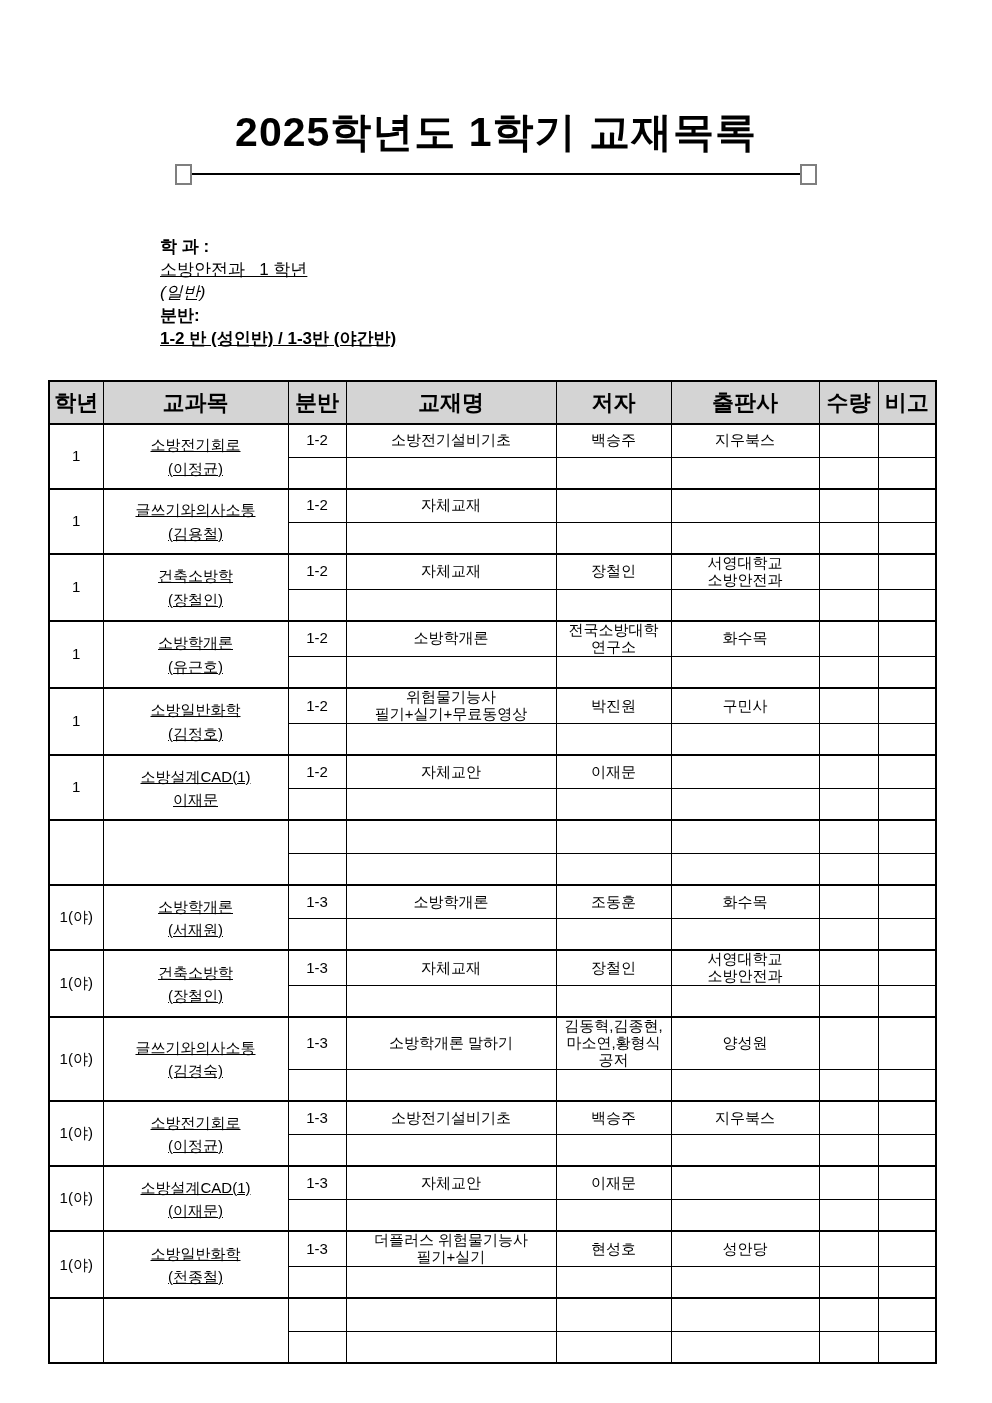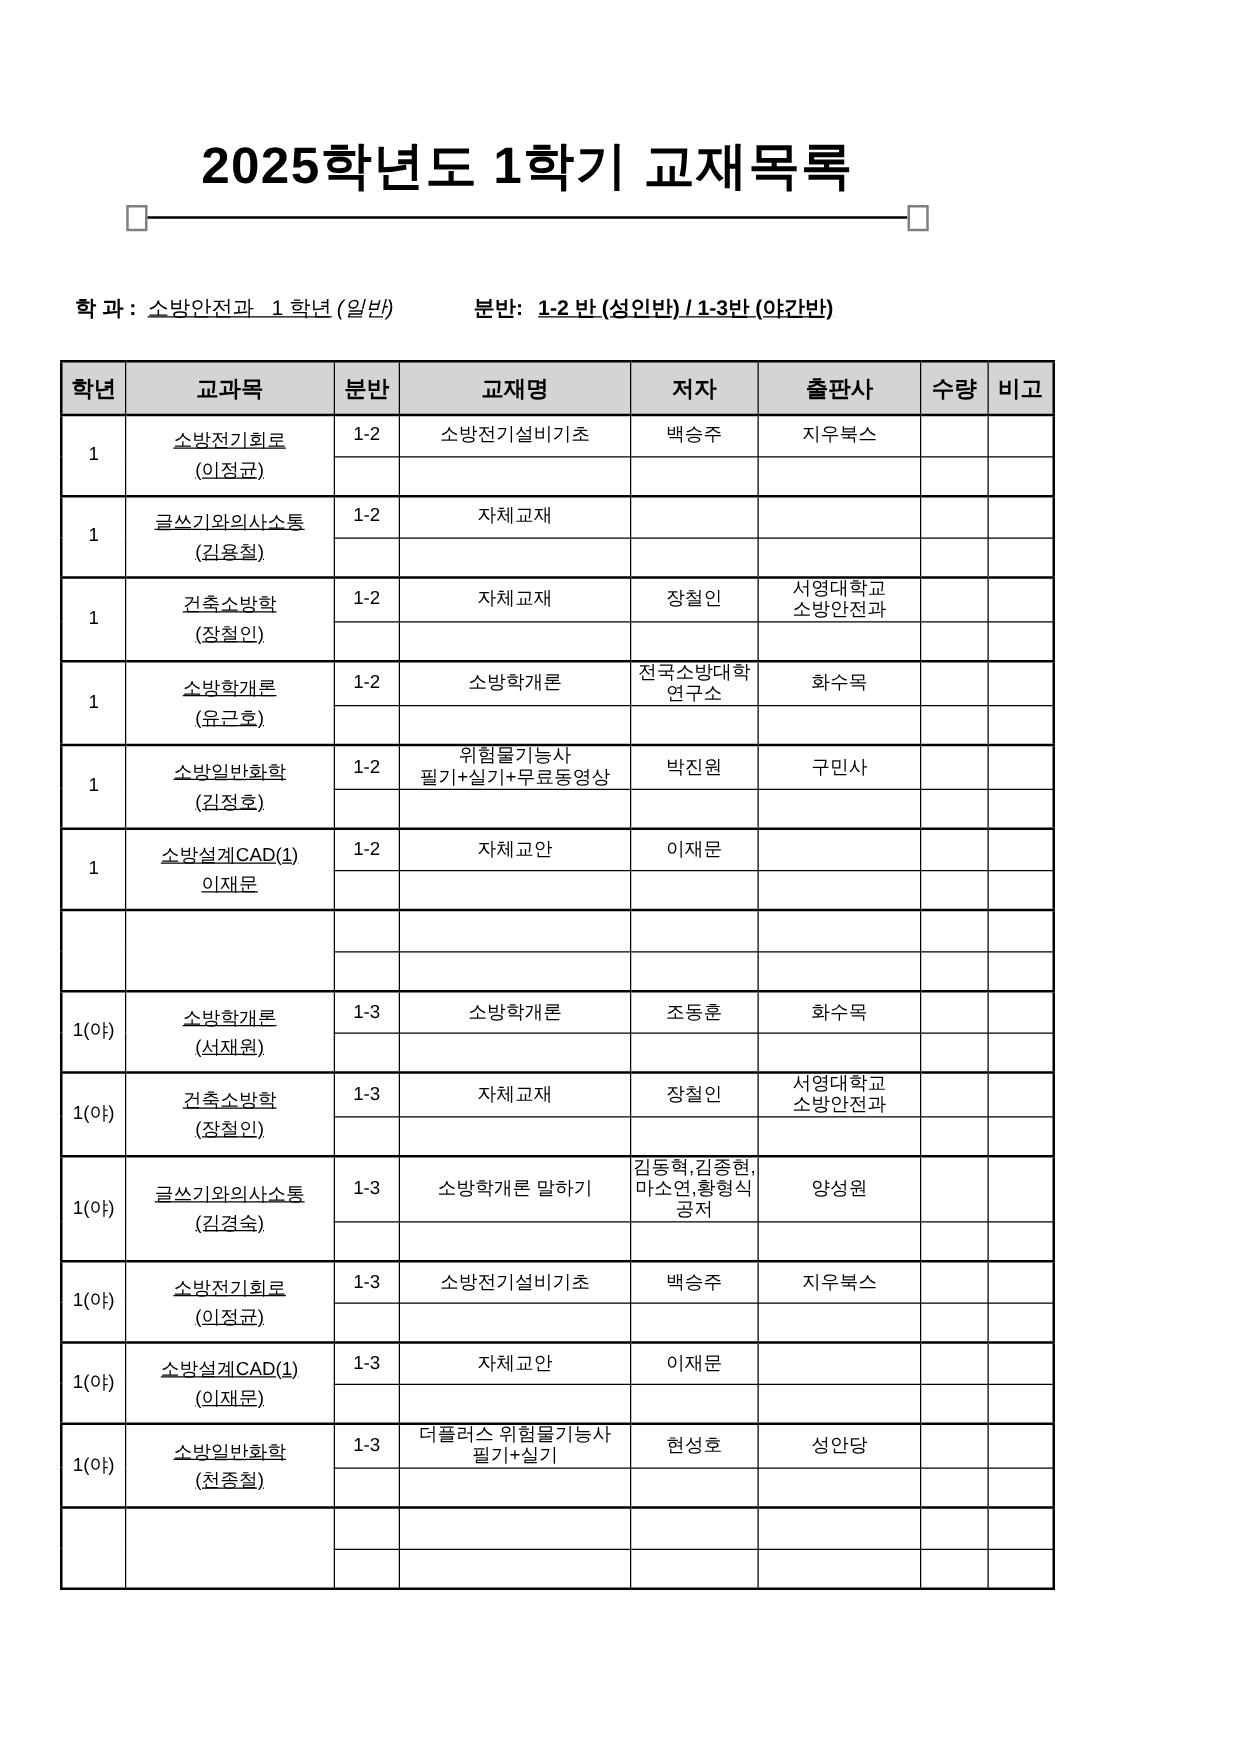--- a/index.html
+++ b/index.html
@@ -1,41 +1,41 @@
 <!DOCTYPE html>
 <html><head>
 <meta charset="utf-8">
 <style>
   html,body { margin:0; padding:0; background:#ffffff; }
   body {
     width:992px; height:1403px;
     font-family:"Liberation Sans","DejaVu Sans",sans-serif;
     color:#000;
   }
-  .page { position:relative; width:844px; height:1403px; background:#fff; overflow:hidden; }
+  .page { position:relative; width:992px; height:1403px; background:#fff; overflow:hidden; }
 
   .title { margin:0; padding-top:112px; text-align:center;
            font-size:41px; font-weight:bold; letter-spacing:1px; line-height:1; }
 
   .title-line { width:642px; margin:10px auto 0 auto; display:flex; align-items:center; height:22px; }
   .handle { width:13px; height:17px; border:2px solid #7f7f7f; background:#fff; flex:0 0 auto; }
   .rule { flex:1 1 auto; height:0; border-top:2px solid #000; }
 
-  .info-row { margin:50px 0 0 60px; font-size:17px; display:flex; align-items:baseline; white-space:pre; }
+  .info-row { margin:50px 0 0 60px; font-size:17px; display:flex; align-items:baseline; white-space:pre;flex-direction:column; }
   .b { font-weight:bold; }
   .info-row .v { margin-left:9px;text-decoration:underline; }
   .info-row .n { margin-left:4px;font-style:italic; }
-  .info-row .dl { margin-left:64px; }
+  .info-row .dl { margin-left:100px; }
   .info-row .dv { margin-left:12px;text-decoration:underline; }
 
   table.book-table { border-collapse:collapse; table-layout:fixed; margin:30px 0 0 48px; }
   table.book-table th, table.book-table td { padding:0; text-align:center; vertical-align:middle; overflow:visible; }
   table.book-table { border:2px solid #000; }
   th { background:#d4d4d4; border:1px solid #000; border-top:2px solid #000; border-bottom:2px solid #000;
-       font-size:18px; font-weight:bold; height:41px; }
+       font-size:22px; font-weight:bold; height:41px; }
   td { border:1px solid #000; font-size:15px; white-space:pre-line; line-height:1.12; }
   tr.g-top > td { border-top:2px solid #000; }
   tr.g-top { height:33px; }
   tr.sub { height:32px; }
   tr.g-top.tall { height:52px; }
   td.c-subject { line-height:1.55;text-decoration:underline; }
   td.c-grade { font-size:15px; }
 </style>
 </head>
 <body>

